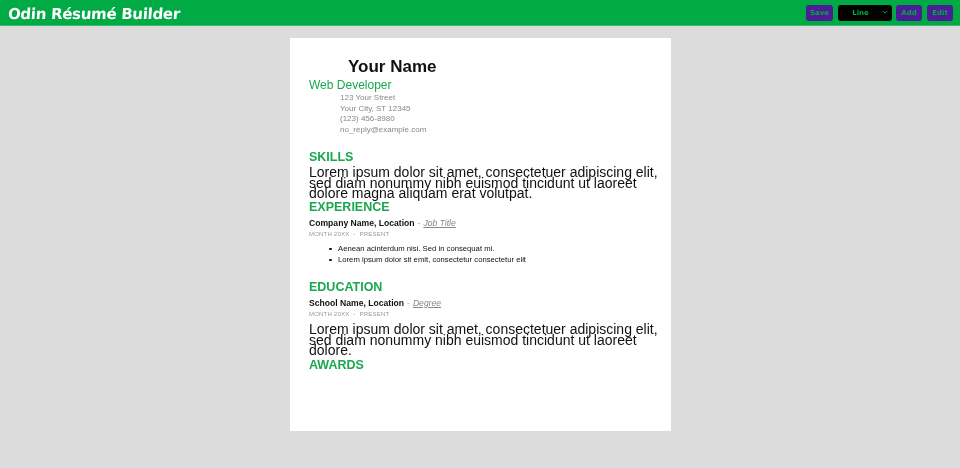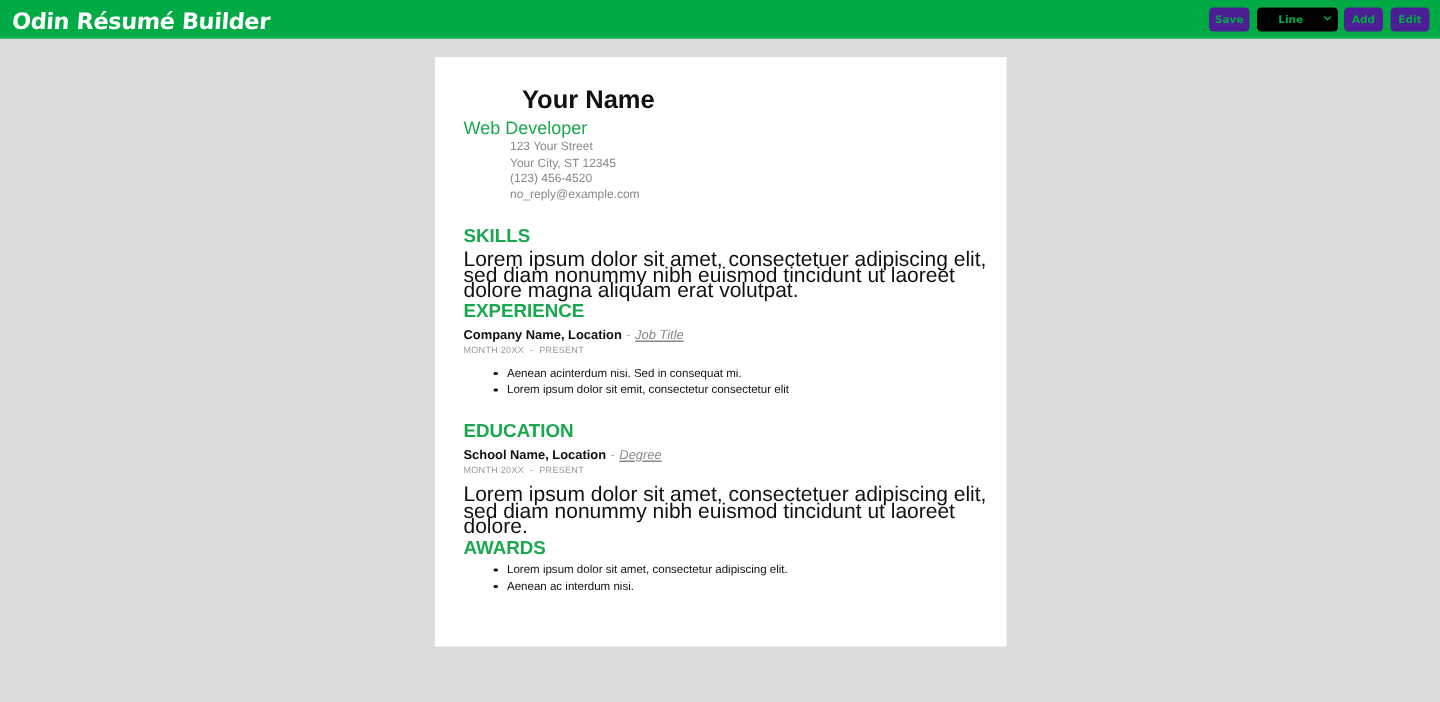--- a/index.html
+++ b/index.html
@@ -103,21 +103,21 @@
   </div>
   <div class="btn btn-add">Add</div>
   <div class="btn btn-edit">Edit</div>
 </div>
 
 <div class="paper">
   <div class="name">Your Name</div>
   <div class="role">Web Developer</div>
   <div class="contact" style="top:55px">123 Your Street</div>
   <div class="contact" style="top:66px">Your City, ST 12345</div>
-  <div class="contact" style="top:76px">(123) 456-4520</div>
+  <div class="contact" style="top:76px">(123) 456-8980</div>
   <div class="contact" style="top:87px">no_reply@example.com</div>
 
   <div class="section-title" style="top:112px">SKILLS</div>
   <div class="para" style="top:129px">Lorem ipsum dolor sit amet, consectetuer adipiscing elit, sed diam nonummy nibh euismod tincidunt ut laoreet dolore magna aliquam erat volutpat.</div>
 
   <div class="section-title" style="top:162px">EXPERIENCE</div>
   <div class="entry-title" style="top:180px">
     <span>Company Name, Location</span><span class="sep">-</span><span class="sub">Job Title</span>
   </div>
   <div class="dates" style="top:193px">
@@ -131,17 +131,13 @@
   <div class="section-title" style="top:242px">EDUCATION</div>
   <div class="entry-title" style="top:260px">
     <span>School Name, Location</span><span class="sep">-</span><span class="sub">Degree</span>
   </div>
   <div class="dates" style="top:273px">
     <span>MONTH 20XX</span><span class="dsep">-</span><span>PRESENT</span>
   </div>
   <div class="para" style="top:286px">Lorem ipsum dolor sit amet, consectetuer adipiscing elit, sed diam nonummy nibh euismod tincidunt ut laoreet dolore.</div>
 
   <div class="section-title" style="top:320px">AWARDS</div>
-  <ul class="bullets" style="top:336px">
-    <li>Lorem ipsum dolor sit amet, consectetur adipiscing elit.</li>
-    <li>Aenean ac interdum nisi.</li>
-  </ul>
 </div>
 
 </body></html>

